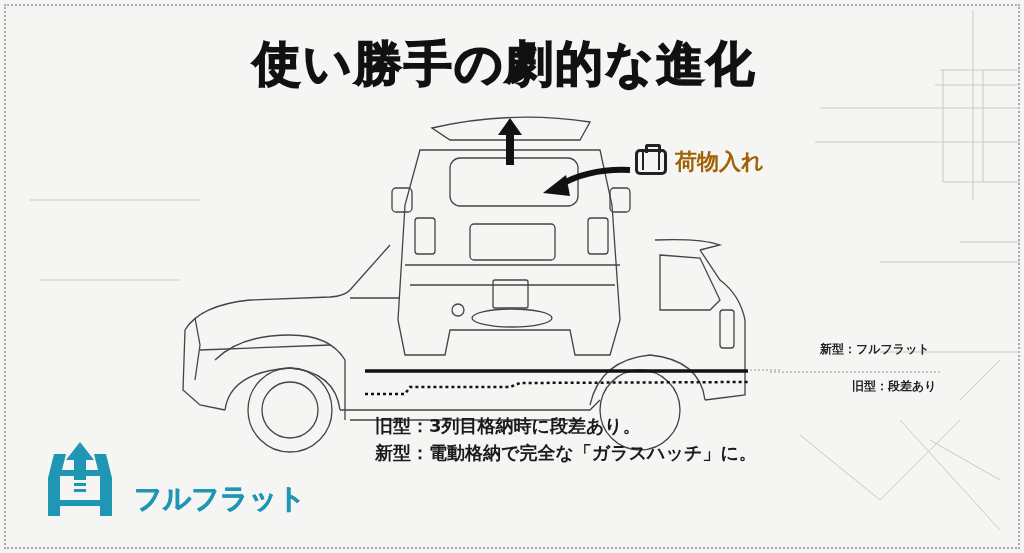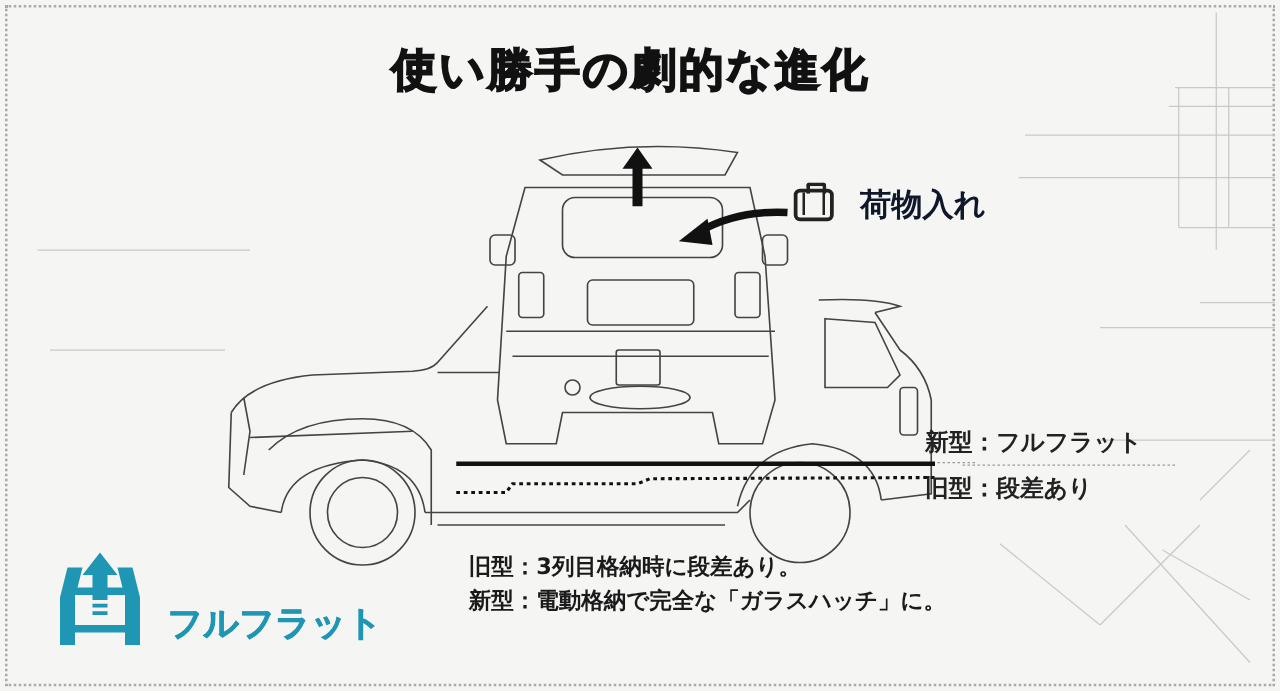--- a/index.html
+++ b/index.html
@@ -1,30 +1,30 @@
 <!DOCTYPE html>
 <html><head>
 <meta charset="utf-8">
 <style>
   html, body { margin:0; padding:0; }
   body { width:1024px; height:553px; overflow:hidden; background:#f4f4f2; font-family:"DejaVu Sans", sans-serif; position:relative; }
   .frame { position:absolute; left:0; top:0; width:1024px; height:553px; background:#f5f5f3; }
   .border-dots { position:absolute; left:4px; top:4px; right:4px; bottom:4px; border:2px dotted #aaa; }
-  .title { position:absolute; left:0; width:1009px; top:32px; text-align:center; font-size:36px; font-weight:900; color:#111; letter-spacing:2px; -webkit-text-stroke:1.5px #111; }
+  .title { position:absolute; left:0; width:1009px; top:32px; text-align:center; font-size:48px; font-weight:900; color:#111; letter-spacing:2px; -webkit-text-stroke:1.5px #111; }
   .art { position:absolute; left:0; top:0; }
-  .label-luggage { position:absolute; left:635px; top:147px; display:flex; align-items:center; gap:21px; font-size:25px; font-weight:bold; color:#0f172a; }
+  .label-luggage { position:absolute; left:635px; top:147px; display:flex; align-items:center; gap:8px; font-size:22px; font-weight:bold; color:#a16207; }
   .bag { width:32px; height:26px; border:3px solid #222; border-radius:5px; box-sizing:border-box; position:relative; }
   .bag::before { content:""; position:absolute; left:7px; top:-8px; width:10px; height:6px; border:3px solid #222; border-bottom:none; border-radius:3px 3px 0 0; }
   .bag::after { content:""; position:absolute; left:4px; top:0; width:14px; height:18px; border-left:2px solid #222; border-right:2px solid #222; }
-  .cmp { position:absolute; left:740px; font-size:19px; font-weight:bold; color:#222; }
+  .cmp { position:absolute; left:820px; font-size:12px; font-weight:bold; color:#222; }
   .cmp-new { top:341px; }
-  .cmp-old { top:378px; }
+  .cmp-old { top:378px;margin-left:32px; }
   .feature { position:absolute; left:40px; top:440px; display:flex; align-items:center; gap:14px; }
   .feature-text { color:#1e96b4; font-weight:900; font-size:28px; line-height:36px;margin-top:37px; -webkit-text-stroke:0.6px #1e96b4; }
-  .desc { position:absolute; left:375px; top:440px; font-size:18px; font-weight:bold; color:#1a1a1a; line-height:27px; }
+  .desc { position:absolute; left:375px; top:412px; font-size:18px; font-weight:bold; color:#1a1a1a; line-height:27px; }
 </style>
 </head>
 <body>
 
 <div class="frame">
   <div class="border-dots"></div>
 
   <svg class="art" width="1024" height="553">
     <g stroke="#c9c9c6" stroke-width="1" fill="none">
       <line x1="940" y1="70" x2="1020" y2="70"></line>

